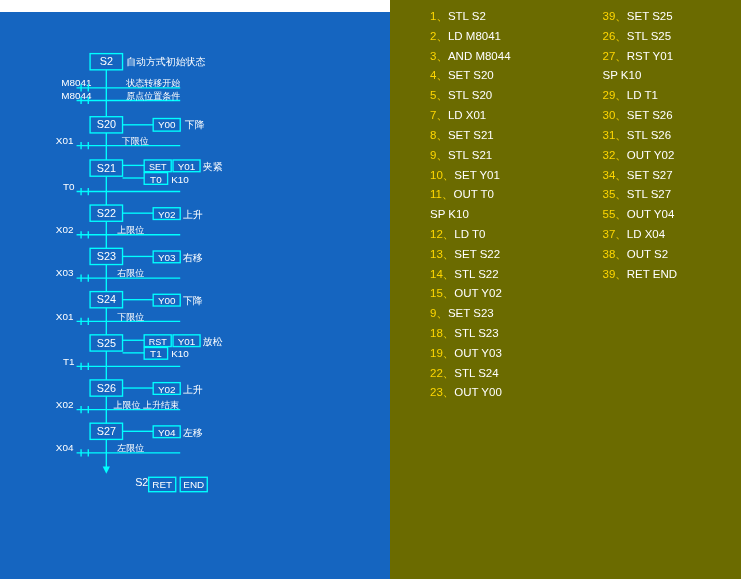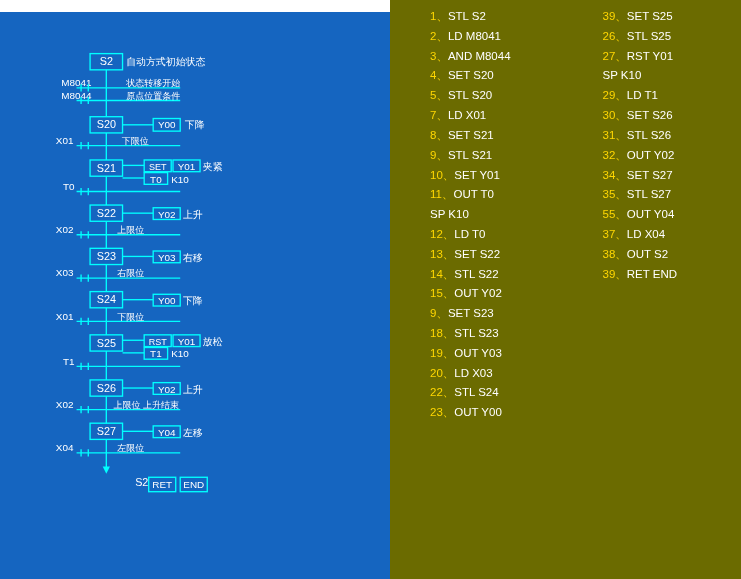--- a/index.html
+++ b/index.html
@@ -272,21 +272,20 @@
         <div class="instr-line"><span class="instr-num">10、</span>SET Y01</div>
         <div class="instr-line"><span class="instr-num">11、</span>OUT T0</div>
         <div class="instr-line"><span class="instr-num"></span>SP K10</div>
         <div class="instr-line"><span class="instr-num">12、</span>LD  T0</div>
         <div class="instr-line"><span class="instr-num">13、</span>SET S22</div>
         <div class="instr-line"><span class="instr-num">14、</span>STL S22</div>
         <div class="instr-line"><span class="instr-num">15、</span>OUT Y02</div>
         <div class="instr-line"><span class="instr-num">9、</span>SET S23</div>
         <div class="instr-line"><span class="instr-num">18、</span>STL S23</div>
         <div class="instr-line"><span class="instr-num">19、</span>OUT Y03</div>
-        <div class="instr-line"><span class="instr-num">20、</span>LD  X03</div>
         <div class="instr-line"><span class="instr-num">22、</span>STL S24</div>
         <div class="instr-line"><span class="instr-num">23、</span>OUT Y00</div>
       </div>
     <div class="instruction-col">
 
     <div class="instr-line"><span class="instr-num">39、</span>SET S25</div>
         <div class="instr-line"><span class="instr-num">26、</span>STL S25</div>
         <div class="instr-line"><span class="instr-num">27、</span>RST Y01</div>
         <div class="instr-line"><span class="instr-num"></span>SP K10</div>
         <div class="instr-line"><span class="instr-num">29、</span>LD  T1</div>

